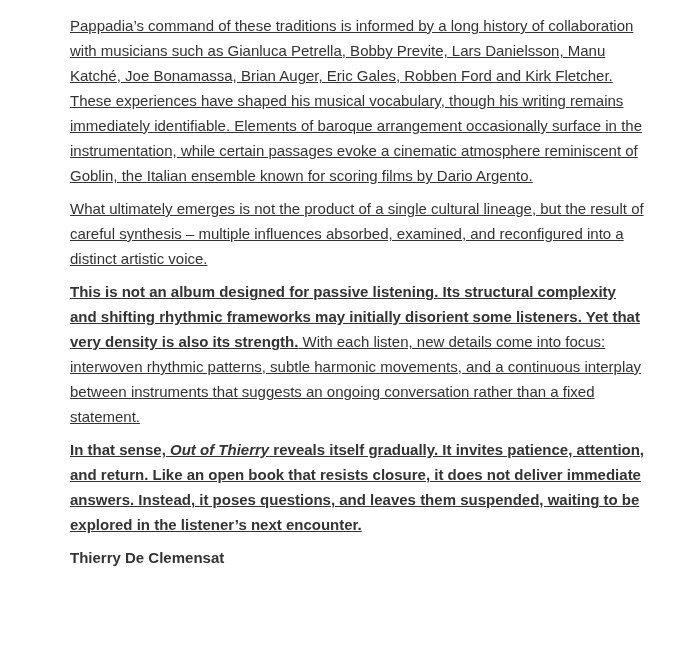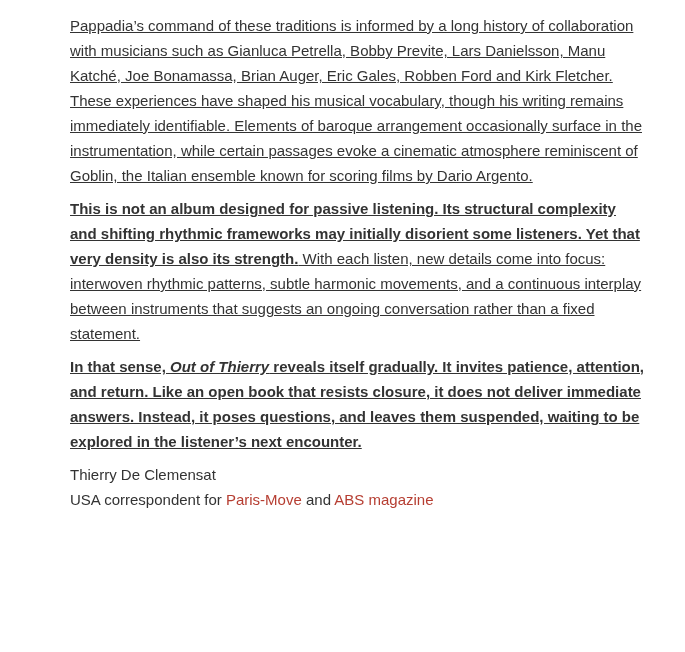--- a/index.html
+++ b/index.html
@@ -32,35 +32,36 @@
   .italic {
     font-style: italic;
   }
   a {
     color: var(--link-color, #b63e32);
     text-decoration: none;
     cursor: pointer;
   }
   .signature {
     margin: 0 0 8px 0;
+    font-weight: bold;
   }
   .line {
     line-height: 25px;
   }
 </style>
 </head>
 <body>
 
 <div class="article">
 
   <p>Pappadia’s command of these traditions is informed by a long history of collaboration with musicians such as Gianluca Petrella, Bobby Previte, Lars Danielsson, Manu Katché, Joe Bonamassa, Brian Auger, Eric Gales, Robben Ford and Kirk Fletcher. These experiences have shaped his musical vocabulary, though his writing remains immediately identifiable. Elements of baroque arrangement occasionally surface in the instrumentation, while certain passages evoke a cinematic atmosphere reminiscent of Goblin, the Italian ensemble known for scoring films by Dario Argento.</p>
 
+  <p>What ultimately emerges is not the product of a single cultural lineage, but the result of careful synthesis – multiple influences absorbed, examined, and reconfigured into a distinct artistic voice.</p>
 
   <p><span class="bold">This is not an album designed for passive listening. Its structural complexity and shifting rhythmic frameworks may initially disorient some listeners. Yet that very density is also its strength.</span><span> With each listen, new details come into focus: interwoven rhythmic patterns, subtle harmonic movements, and a continuous interplay between instruments that suggests an ongoing conversation rather than a fixed statement.</span></p>
 
   <p class="bold"><span>In that sense, </span><span class="italic">Out of Thierry</span><span> reveals itself gradually. It invites patience, attention, and return. Like an open book that resists closure, it does not deliver immediate answers. Instead, it poses questions, and leaves them suspended, waiting to be explored in the listener’s next encounter.</span></p>
 
   <div class="signature">
     <div class="line">Thierry De Clemensat</div>
-    <div class="line"><span>USA correspondent for </span><a href="#">Paris-Move</a><span> and </span><a href="#">ABS magazine</a></div>
   </div>
 
 </div>
 
 </body></html>

